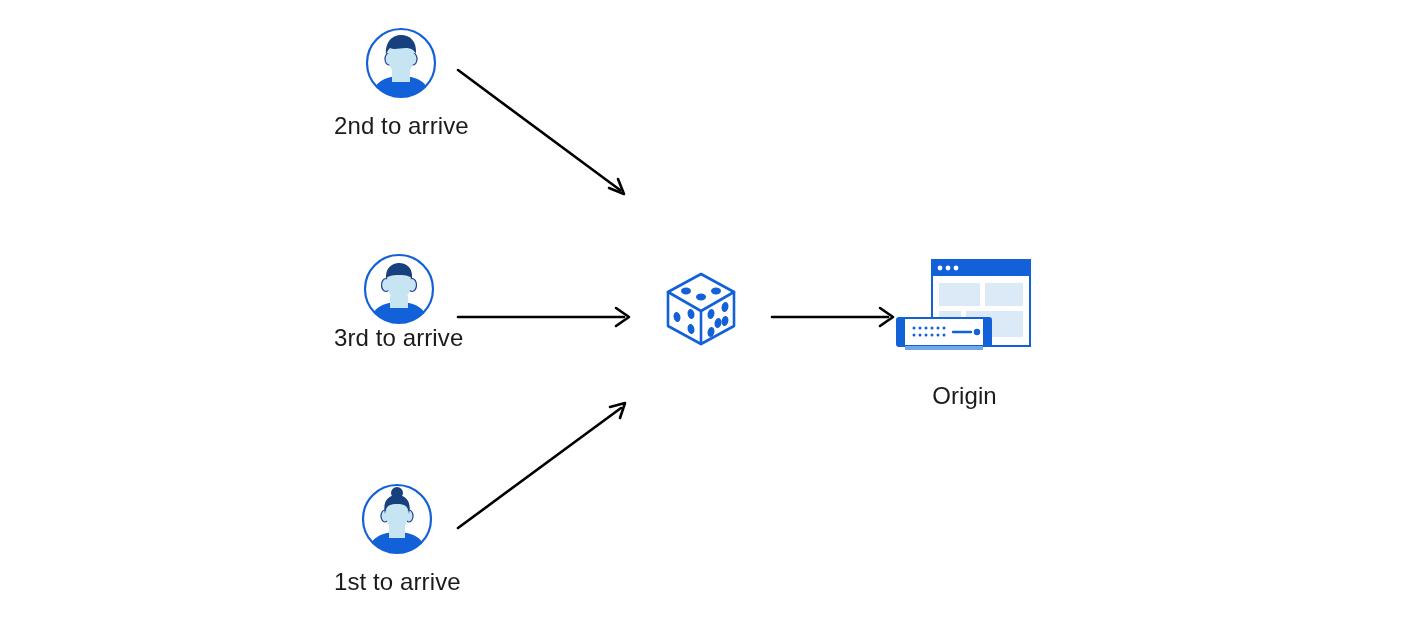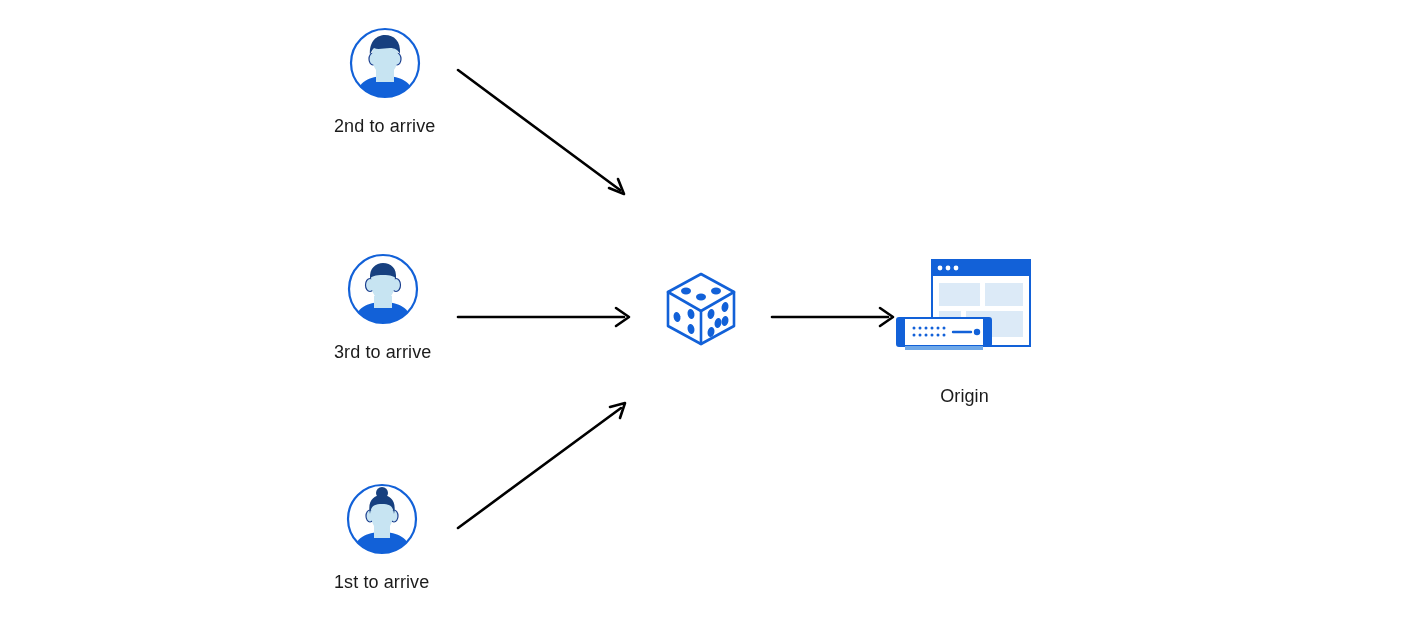--- a/index.html
+++ b/index.html
@@ -22,32 +22,32 @@
     width: 1405px;
     height: 633px;
   }
   .node {
     position: absolute;
     display: flex;
     flex-direction: column;
     align-items: center;
   }
   .node-label {
-    font-size: 18px;
+    font-size: 24px;
     line-height: 24px;
     color: #1b1b1b;
     white-space: nowrap;
     letter-spacing: 0.1px;
   }
   .avatar-wrap { width: 74px; height: 74px; }
   .avatar-1 { left: 334px; top: 26px; }
   .avatar-2 { left: 334px; top: 252px; }
   .avatar-3 { left: 334px; top: 482px; justify-content: center; }
   .avatar-label { margin-top: 14px; }
-  .avatar-label-2 { margin-top: 14px; }
+  .avatar-label-2 { margin-top: 0; }
 
   .dice-node { left: 658px; top: 266px; }
   .dice-wrap { width: 86px; height: 86px; }
 
   .origin-node { left: 892px; top: 252px; }
   .origin-wrap { width: 145px; height: 112px; }
   .origin-label { margin-top: 20px; text-align: right; }
 
   svg.arrow-layer {
     position: absolute;

